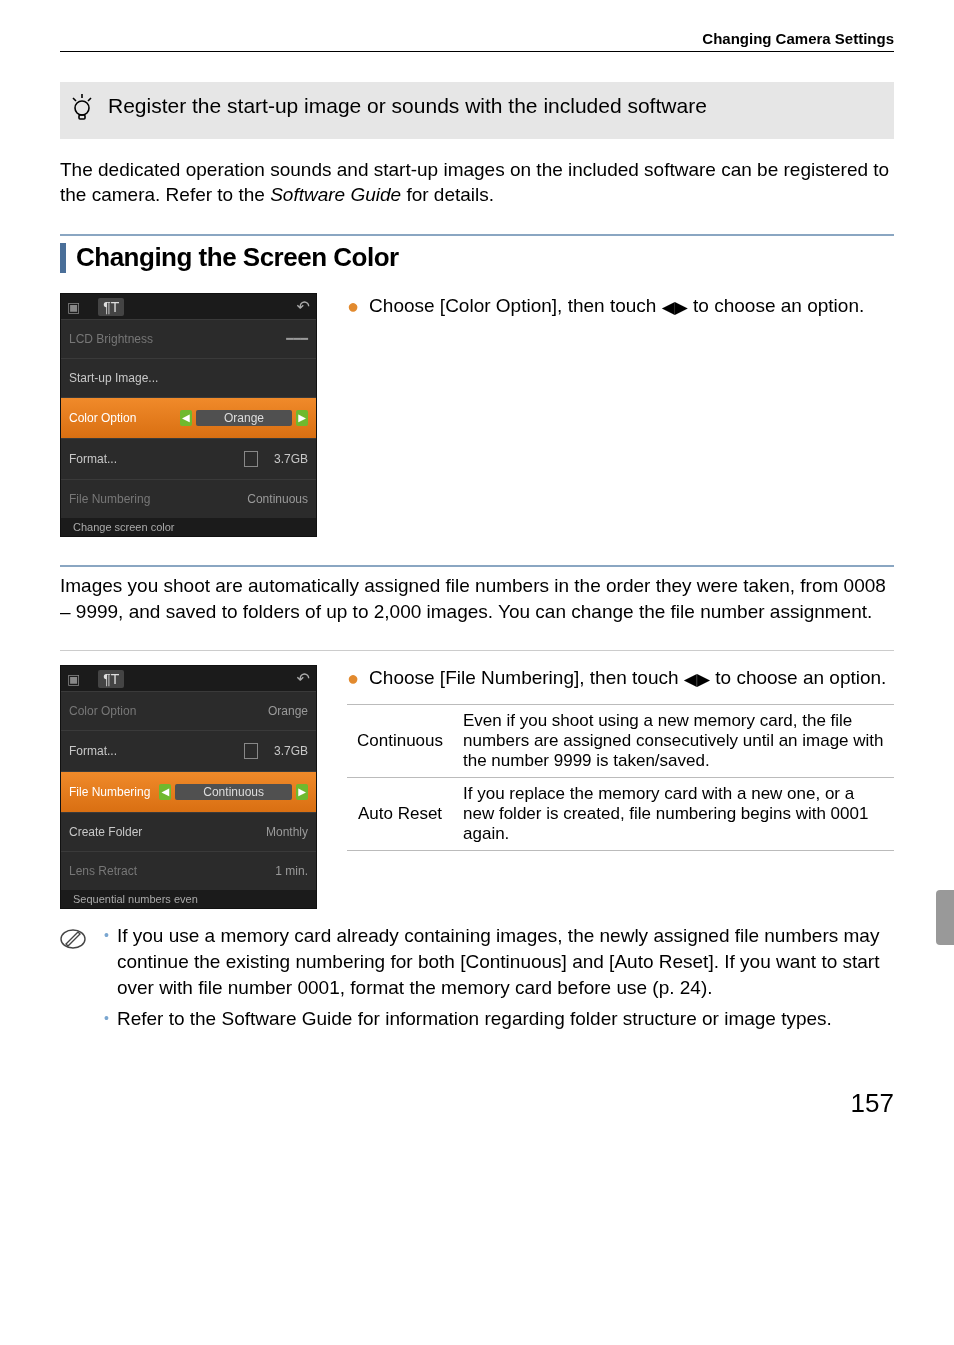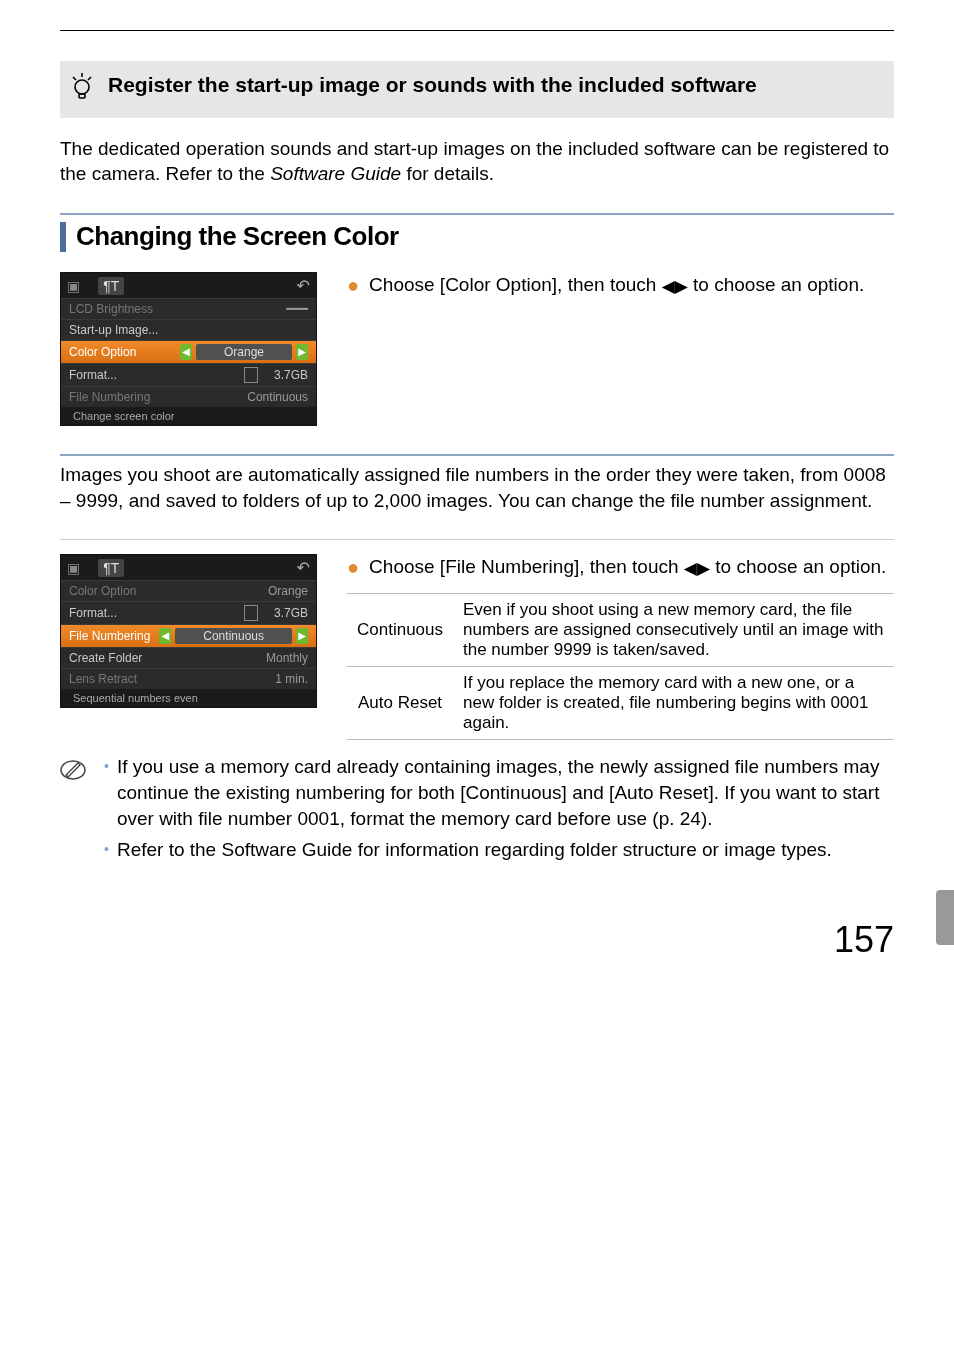--- a/index.html
+++ b/index.html
@@ -44,21 +44,21 @@
   }
   .tip-box .tip-icon {
     flex: 0 0 auto;
     font-size: 24px;
     line-height: 1.2;
     color: #000;
     padding-top: 2px;
   }
   .tip-box .tip-text {
     font-size: 21px;
-    font-weight: bold;
+    font-weight: normal;
     line-height: 1.3;
   }
   .body-text {
     font-size: 19px;
     line-height: 1.35;
     margin-bottom: 26px;
   }
   .body-text .italic { font-style: italic; }
   .section-rule {
     border: none;
@@ -116,21 +116,21 @@
   }
   .cam-tabs .back {
     margin-left: auto;
     color: #aaa;
     font-size: 16px;
   }
   .cam-row {
     display: flex;
     justify-content: space-between;
     align-items: center;
-    padding: 3px 8px;
+    padding: 12px 8px;
     border-top: 1px solid #3a3a3a;
   }
   .cam-row.dim { color: #777; }
   .cam-row .val { color: #9a9a9a; }
   .cam-row.highlight {
     background: linear-gradient(#f08a2a, #d96f12);
     color: #fff;
   }
   .cam-row.highlight .chip {
     background: #505050;
@@ -217,30 +217,31 @@
     margin-bottom: 6px;
   }
   .note-body .item .b {
     color: #7aa6d0;
     font-size: 14px;
     line-height: 24px;
   }
 
   .page-num {
     text-align: right;
-    font-size: 36px;
+    font-size: 26px;
     margin-top: 50px;
   }
 </style>
 </head>
 <body>
 
 <div class="page">
   <div class="side-tab"></div>
 
+  <div class="header-right">Changing Camera Settings</div>
   <hr class="header-rule">
 
   <div class="tip-box">
     <div class="tip-icon">
       <svg width="24" height="28" viewBox="0 0 24 28">
         <g stroke="#000" stroke-width="1.6" fill="none">
           <line x1="12" y1="0" x2="12" y2="4"></line>
           <line x1="3" y1="4" x2="6" y2="7"></line>
           <line x1="21" y1="4" x2="18" y2="7"></line>
           <circle cx="12" cy="14" r="7"></circle>

